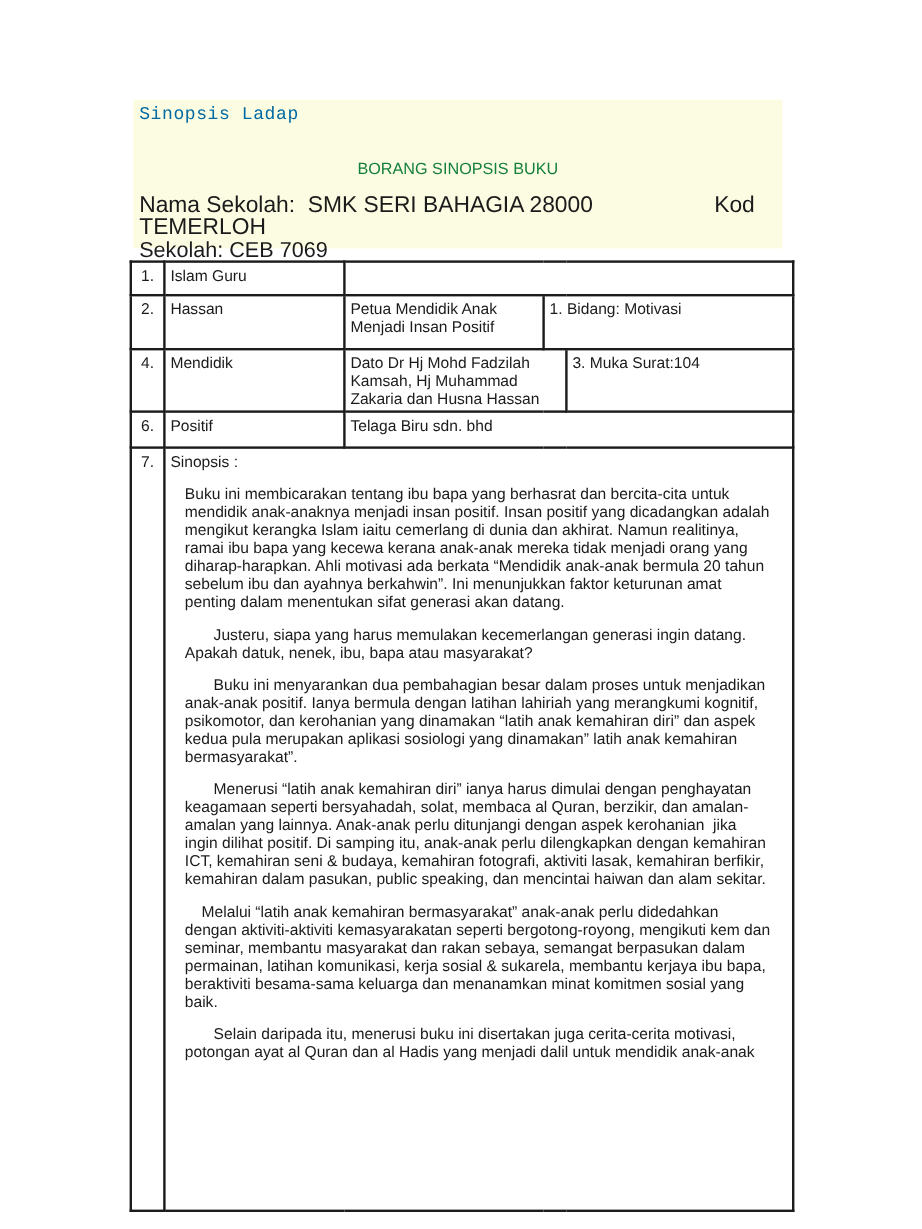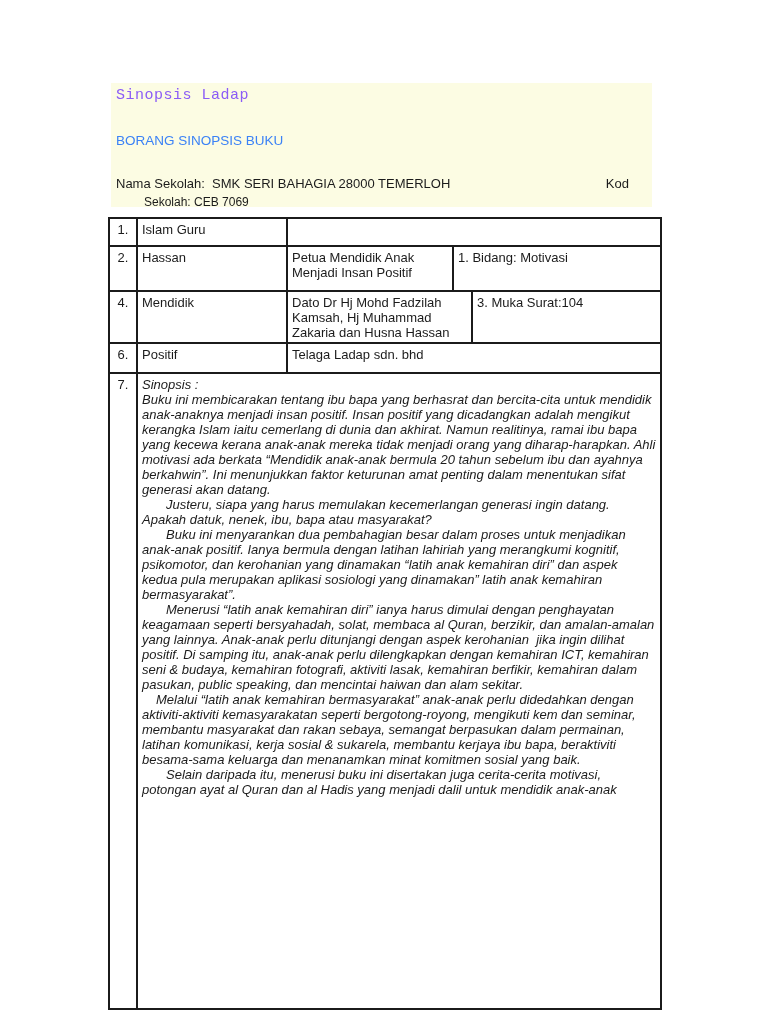--- a/index.html
+++ b/index.html
@@ -21,42 +21,42 @@
     left: 111px; top: 83px;
     width: 541px; height: 124px;
     background: #FCFCE3;
     box-sizing: border-box;
     padding: 2px 5px 0 5px;
   }
   .doc-title {
     font-family: "Liberation Mono", "DejaVu Sans Mono", monospace;
     font-size: 15px;
     line-height: 22px;
-    color: #8b5cf6;
+    color: #0369a1;
     letter-spacing: 0.5px;
   }
   .form-title {
     margin-top: 24px;
+    text-align: center;
     font-size: 13.5px;
     line-height: 20px;
-    color: #3b82f6;
+    color: #15803d;
   }
   .school-row {
-    margin-top: 24px;
+    margin-top: 12px;
     display: flex;
     justify-content: space-between;
     padding-right: 18px;
-    font-size: 13px;
+    font-size: 19px;
     line-height: 18px;
     white-space: pre-wrap;
   }
   .school-line2 {
-    font-size: 12px;
+    font-size: 18px;
     line-height: 18px;
-    margin-left: 28px;
   }
   
   table.form-table {
     position: absolute;
     left: 108px; top: 217px;
     width: 552px;
     border-collapse: collapse;
     table-layout: fixed;
   }
   table.form-table td {
@@ -72,25 +72,24 @@
   td.num-cell { text-align: center; padding-left: 0; padding-right: 0; }
   tr.r1 td { height: 28px; }
   tr.r2 td { height: 45px; }
   tr.r3 td { height: 43px; }
   tr.r4 td { height: 30px; }
   td.bottom-align { vertical-align: bottom; padding-bottom: 3px; }
   td.sinopsis-cell {
     height: 636px;
     padding: 8px 8px 0 5px;
     line-height: 20px;
-    font-style: italic;
   }
   .sinopsis-cell .sin-label { margin: 0 0 0 0; }
   .sinopsis-cell p {
-    margin: 0;
+    margin: 12px;
     white-space: pre-wrap;
   }
   .sinopsis-cell p.ind    { text-indent: 24px; }
   .sinopsis-cell p.ind-sm { text-indent: 14px; }
 </style>
 </head>
 <body style="background: rgb(255, 255, 255);">
 
 <div class="page">
 
@@ -130,21 +129,21 @@
     <tr class="r3">
       <td class="num-cell">4.</td>
       <td>Mendidik</td>
       <td colspan="2">Dato Dr Hj Mohd Fadzilah Kamsah, Hj Muhammad Zakaria dan Husna Hassan</td>
       <td>3. Muka Surat:104</td>
     </tr>
 
     <tr class="r4">
       <td class="num-cell">6.</td>
       <td>Positif</td>
-      <td colspan="3" class="bottom-align">Telaga Ladap sdn. bhd</td>
+      <td colspan="3" class="bottom-align">Telaga Biru sdn. bhd</td>
     </tr>
 
     <tr class="r5">
       <td class="num-cell">7.</td>
       <td colspan="4" class="sinopsis-cell">
         <div class="sin-label">Sinopsis :</div>
         <p>Buku ini membicarakan tentang ibu bapa yang berhasrat dan bercita-cita untuk mendidik anak-anaknya menjadi insan positif. Insan positif yang dicadangkan adalah mengikut kerangka Islam iaitu cemerlang di dunia dan akhirat. Namun realitinya, ramai ibu bapa yang kecewa kerana anak-anak mereka tidak menjadi orang yang diharap-harapkan. Ahli motivasi ada berkata “Mendidik anak-anak bermula 20 tahun sebelum ibu dan ayahnya berkahwin”. Ini menunjukkan faktor keturunan amat penting dalam menentukan sifat generasi akan datang.</p>
         <p class="ind">Justeru, siapa yang harus memulakan kecemerlangan generasi ingin datang. Apakah datuk, nenek, ibu, bapa atau masyarakat?</p>
         <p class="ind">Buku ini menyarankan dua pembahagian besar dalam proses untuk menjadikan anak-anak positif. Ianya bermula dengan latihan lahiriah yang merangkumi kognitif, psikomotor, dan kerohanian yang dinamakan “latih anak kemahiran diri” dan aspek kedua pula merupakan aplikasi sosiologi yang dinamakan” latih anak kemahiran bermasyarakat”.</p>
         <p class="ind">Menerusi “latih anak kemahiran diri” ianya harus dimulai dengan penghayatan keagamaan seperti bersyahadah, solat, membaca al Quran, berzikir, dan amalan-amalan yang lainnya. Anak-anak perlu ditunjangi dengan aspek kerohanian  jika ingin dilihat positif. Di samping itu, anak-anak perlu dilengkapkan dengan kemahiran ICT, kemahiran seni &amp; budaya, kemahiran fotografi, aktiviti lasak, kemahiran berfikir, kemahiran dalam pasukan, public speaking, dan mencintai haiwan dan alam sekitar.</p>

